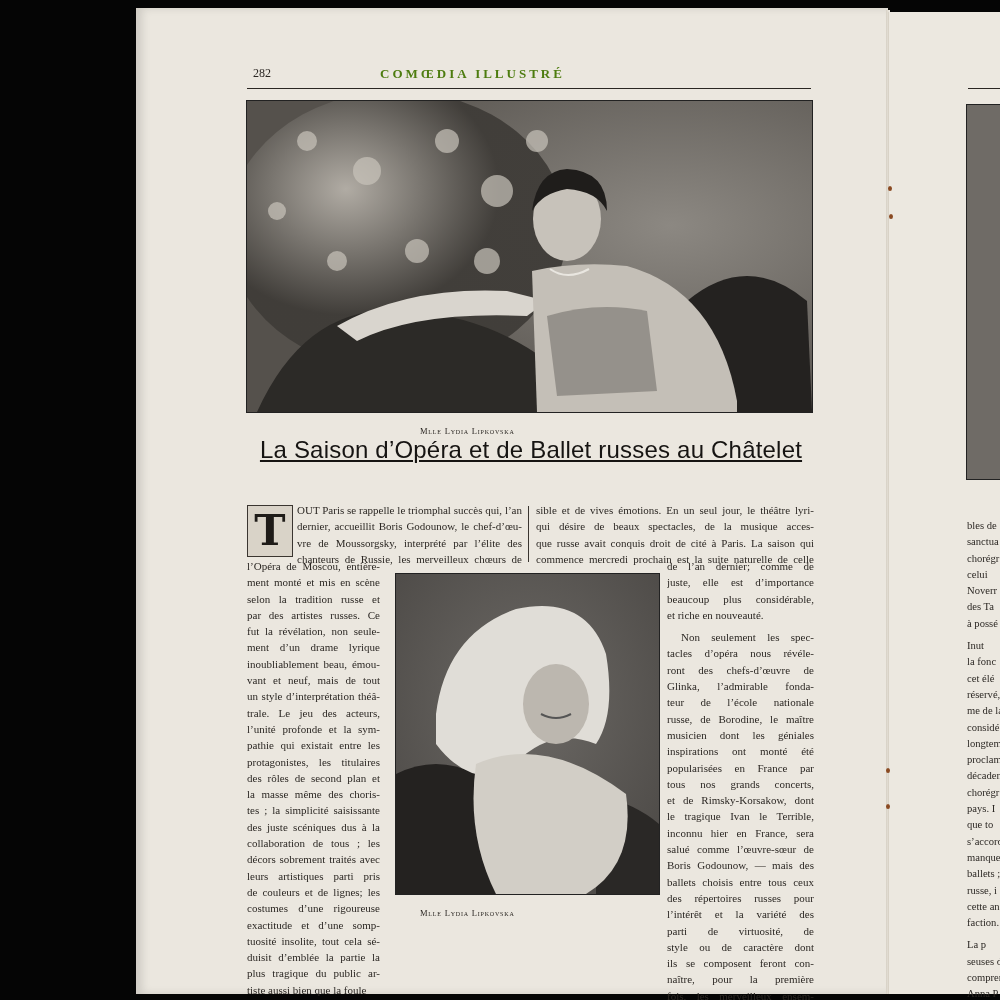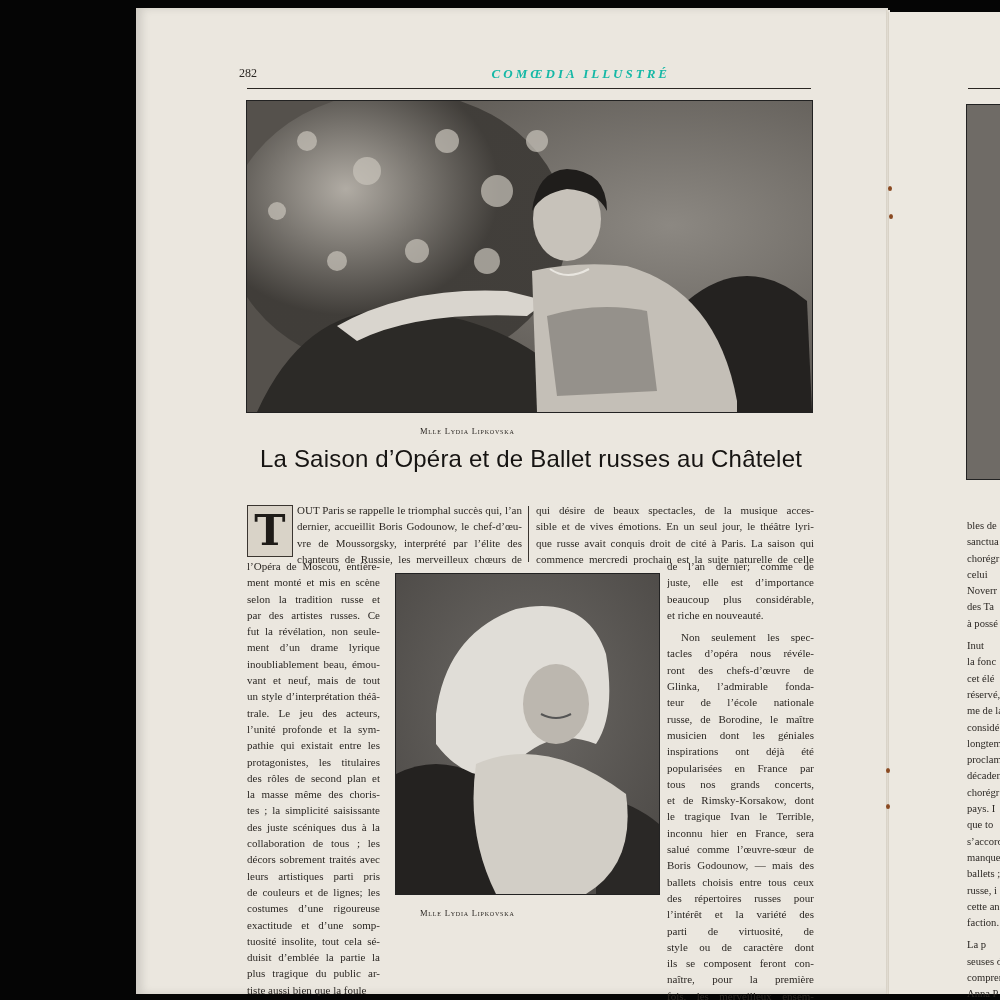--- a/index.html
+++ b/index.html
@@ -3,21 +3,21 @@
   <meta charset="utf-8">
   <style>
     html, body { margin:0; padding:0; }
     body { width:1000px; height:1000px; background:#050505; position:relative; overflow:hidden; font-family:"DejaVu Serif", serif; }
     .page-left { position:absolute; left:136px; top:8px; width:752px; height:986px; background:#ebe7df; box-shadow: inset 6px 0 8px rgba(0,0,0,0.12); }
     .page-right { position:absolute; left:888px; top:12px; width:112px; height:982px; background:#ece8e0; border-left:1px solid #d8d2c6; }
     .gutter { position:absolute; left:886px; top:10px; width:4px; height:984px; background:linear-gradient(90deg,#d6d0c4,#f1ede6); }
     .stain { position:absolute; width:4px; height:5px; border-radius:50%; background:#8a4a22; }
     .abs { position:absolute; }
     .page-num { font-family:"Liberation Serif", serif; font-size:12px; color:#2a2622; }
-    .running-head { font-family:"Liberation Serif", serif; font-style:italic; font-weight:bold; letter-spacing:3px; font-size:13px; color:#14b8a6; text-align:right; }
+    .running-head { font-family:"Liberation Serif", serif; font-weight:bold; letter-spacing:3px; font-size:13px; color:#4d7c0f; text-align:left; }
     .rule { height:1px; background:#2a2622; }
     .photo { position:absolute; border:1px solid #222; box-shadow: 0 0 0 1px #bbb inset; overflow:hidden; }
     .caption { font-family:"Liberation Serif", serif; font-size:8.5px; letter-spacing:0.8px; color:#2a2622; text-align:left; font-variant:small-caps; }
     .title { font-family:"Liberation Sans", sans-serif; font-size:24px; color:#161412; text-align:center; letter-spacing:0.2px; }
     .col { font-family:"Liberation Serif", serif; font-size:11px; line-height:16.3px; color:#2c2824; text-align:justify; }
     .col .ln { display:block; text-align:justify; text-align-last:justify; white-space:nowrap; overflow:hidden; }
     .col .ln.last { text-align-last:left; }
     .vrule { position:absolute; width:1px; background:#3a3530; }
     .dropcap { position:absolute; width:44px; height:50px; border:1px solid #3a3530; background:#d9d3c8; display:flex; align-items:center; justify-content:center; }
     .dropcap span { font-family:"DejaVu Serif", serif; font-size:42px; font-weight:bold; color:#1e1b18; line-height:1; }
@@ -28,21 +28,21 @@
 <body>
 
 <div class="page-left"></div>
 <div class="gutter"></div>
 <div class="page-right"></div>
 <div class="stain" style="left:888px;top:186px;"></div>
 <div class="stain" style="left:889px;top:214px;"></div>
 <div class="stain" style="left:886px;top:768px;"></div>
 <div class="stain" style="left:886px;top:804px;"></div>
 
-<div class="abs page-num" style="left:239px;top:66px;">282</div>
+<div class="abs page-num" style="left:253px;top:66px;">282</div>
 <div class="abs running-head" style="left:380px;top:66px;width:290px;">COMŒDIA ILLUSTRÉ</div>
 <div class="abs rule" style="left:247px;top:88px;width:564px;"></div>
 <div class="abs rule" style="left:968px;top:88px;width:32px;"></div>
 
 <div class="photo" style="left:246px;top:100px;width:565px;height:311px;">
   <svg width="565" height="311" viewBox="0 0 565 311">
     <defs>
       <radialGradient id="bg1" cx="75%" cy="40%" r="70%">
         <stop offset="0" stop-color="#8c8882"></stop>
         <stop offset="1" stop-color="#55514c"></stop>
@@ -70,38 +70,38 @@
     <path d="M90 225 Q 160 185 260 190 L 300 200 L 280 215 Q 170 210 110 240 Z" fill="#d9d5ce"></path>
     <path d="M285 170 Q 330 160 380 165 Q 470 190 490 300 L 490 311 L 290 311 Z" fill="#c4bfb7"></path>
     <path d="M300 215 Q 350 200 400 210 L 410 290 L 310 295 Z" fill="#8a867f" opacity="0.8"></path>
     <ellipse cx="320" cy="118" rx="34" ry="42" fill="#c7c2ba"></ellipse>
     <path d="M285 110 Q 290 70 320 68 Q 360 70 360 110 Q 350 90 320 88 Q 295 92 285 110 Z" fill="#1f1d1b"></path>
     <path d="M303 168 Q 320 180 342 168" stroke="#e9e6e0" stroke-width="2" fill="none"></path>
   </svg>
 </div>
 <div class="abs caption" style="left:420px;top:426px;width:220px;">Mlle Lydia Lipkovska</div>
 
-<div class="abs title" style="left:240px;top:445px;width:582px;">La Saison d’Opéra et de Ballet russes au Châtelet</div>
+<div class="abs title" style="left:240px;top:436px;width:582px;text-decoration:underline;">La Saison d’Opéra et de Ballet russes au Châtelet</div>
 
 <div class="dropcap" style="left:247px;top:505px;">
   <span>T</span>
 </div>
 
 <div class="abs col" style="left:297px;top:502px;width:225px;">
   <span class="ln">OUT Paris se rappelle le triomphal succès qui, l’an</span>
   <span class="ln">dernier, accueillit Boris Godounow, le chef-d’œu-</span>
   <span class="ln">vre de Moussorgsky, interprété par l’élite des</span>
   <span class="ln">chanteurs de Russie, les merveilleux chœurs de</span>
 </div>
 
 <div class="vrule" style="left:528px;top:506px;height:56px;"></div>
 
 <div class="abs col" style="left:536px;top:502px;width:278px;">
+  <span class="ln">sible et de vives émotions. En un seul jour, le théâtre lyri-</span>
   <span class="ln">qui désire de beaux spectacles, de la musique acces-</span>
-  <span class="ln">sible et de vives émotions. En un seul jour, le théâtre lyri-</span>
   <span class="ln">que russe avait conquis droit de cité à Paris. La saison qui</span>
   <span class="ln">commence mercredi prochain est la suite naturelle de celle</span>
 </div>
 
 <div class="abs col" id="col1" style="left:247px;top:558px;width:133px;">
     <span class="ln">l’Opéra de Moscou, entière-</span>
     <span class="ln">ment monté et mis en scène</span>
     <span class="ln">selon la tradition russe et</span>
     <span class="ln">par des artistes russes. Ce</span>
     <span class="ln">fut la révélation, non seule-</span>
@@ -154,21 +154,21 @@
     <span class="ln">beaucoup plus considérable,</span>
     <span class="ln last">et riche en nouveauté.</span>
     <span style="display: block; height: 6px;"></span>
     <span class="ln" style="padding-left: 14px;">Non seulement les spec-</span>
     <span class="ln">tacles d’opéra nous révéle-</span>
     <span class="ln">ront des chefs-d’œuvre de</span>
     <span class="ln">Glinka, l’admirable fonda-</span>
     <span class="ln">teur de l’école nationale</span>
     <span class="ln">russe, de Borodine, le maître</span>
     <span class="ln">musicien dont les géniales</span>
-    <span class="ln">inspirations ont déjà été</span>
+    <span class="ln">inspirations ont monté été</span>
     <span class="ln">popularisées en France par</span>
     <span class="ln">tous nos grands concerts,</span>
     <span class="ln">et de Rimsky-Korsakow, dont</span>
     <span class="ln">le tragique Ivan le Terrible,</span>
     <span class="ln">inconnu hier en France, sera</span>
     <span class="ln">salué comme l’œuvre-sœur de</span>
     <span class="ln">Boris Godounow, — mais des</span>
     <span class="ln">ballets choisis entre tous ceux</span>
     <span class="ln">des répertoires russes pour</span>
     <span class="ln">l’intérêt et la variété des</span>

